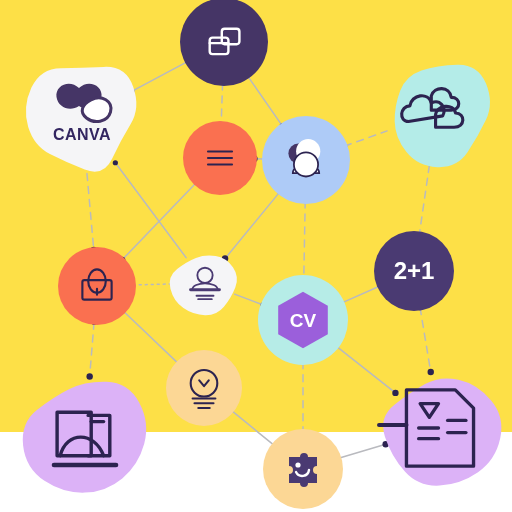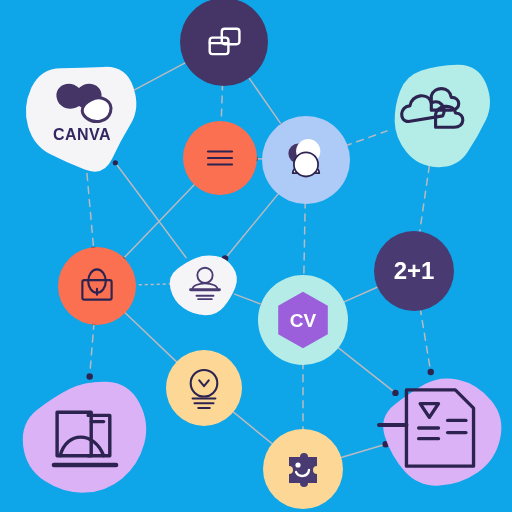--- a/index.html
+++ b/index.html
@@ -3,22 +3,22 @@
 <meta charset="utf-8">
 <title>Network Graph Illustration</title>
 <style>
   html,body{margin:0;padding:0;background:#ffffff;}
   body{
     font-family:"Liberation Sans", sans-serif;
     width:512px;height:512px;overflow:hidden;
   }
   #canvas{
     position:relative;
-    width:512px;height:512px;
-    background:#0ea5e9;
+    width:512px;height:432px;
+    background:#fde047;
   }
   #graph-svg{
     position:absolute;left:0;top:0;
     width:512px;height:512px;
   }
 </style>
 </head>
 <body>
 
 <div id="canvas">

